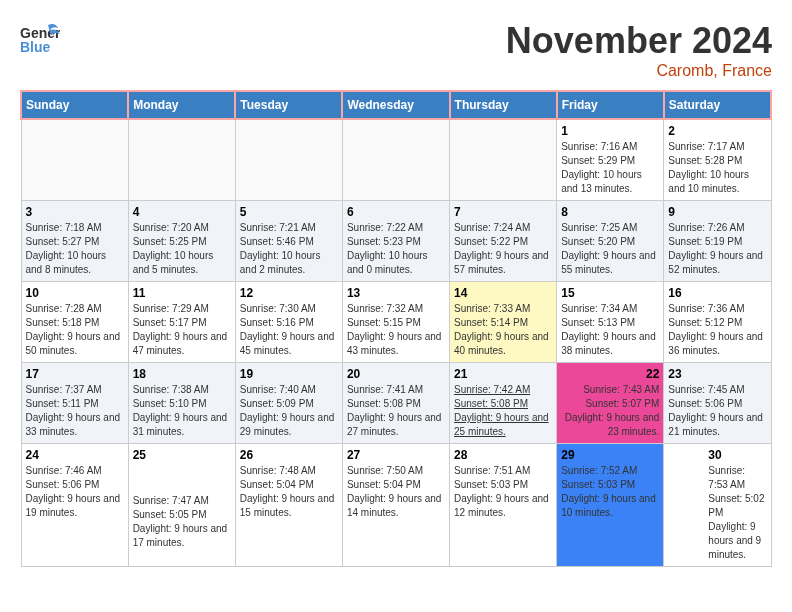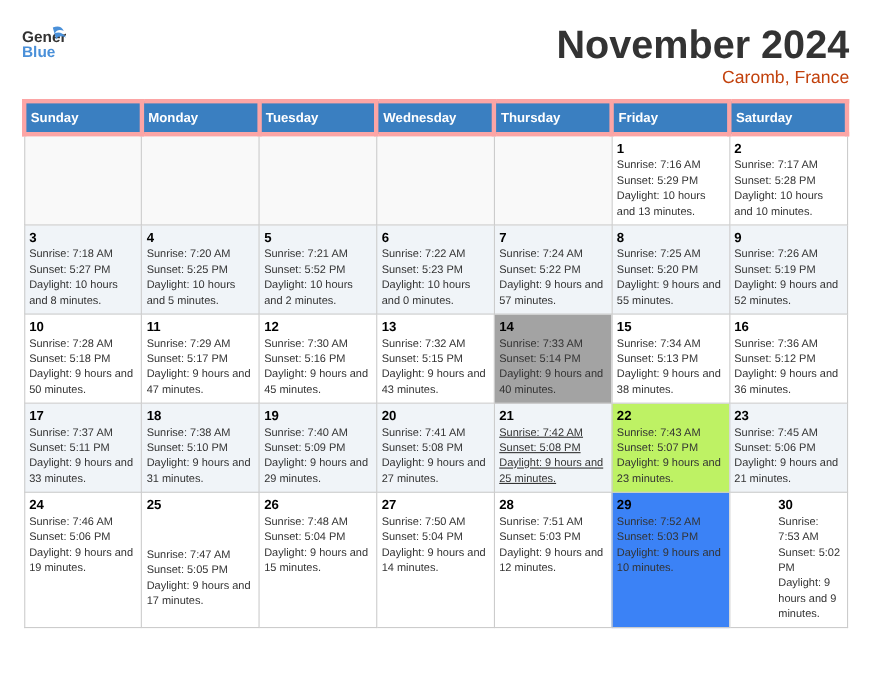--- a/index.html
+++ b/index.html
@@ -38,21 +38,21 @@
       border-collapse: collapse;
       font-size: 11px;
     }
     .calendar th {
       background-color: #3a7fc1;
       color: white;
       padding: 6px 4px;
       text-align: left;
       font-size: 12px;
       font-weight: bold;
-      border: 4px solid #fca5a5;
+      border: 2px solid #fca5a5;
     }
     .calendar td {
       vertical-align: top;
       padding: 4px;
       border: 1px solid #ccc;
       width: 107px;
       min-height: 80px;
       background: #fff;
     }
     .calendar tr:nth-child(even) td {
@@ -136,21 +136,21 @@
         </td>
         <td style="background: rgb(240, 244, 248);">
           <span class="day-num">4</span>
           <div class="day-info" style="white-space: pre-line;">Sunrise: 7:20 AM
 Sunset: 5:25 PM
 Daylight: 10 hours and 5 minutes.</div>
         </td>
         <td style="background: rgb(240, 244, 248);">
           <span class="day-num">5</span>
           <div class="day-info" style="white-space: pre-line;">Sunrise: 7:21 AM
-Sunset: 5:52 PM
+Sunset: 5:46 PM
 Daylight: 10 hours and 2 minutes.</div>
         </td>
         <td style="background: rgb(240, 244, 248);">
           <span class="day-num">6</span>
           <div class="day-info" style="white-space: pre-line;">Sunrise: 7:22 AM
 Sunset: 5:23 PM
 Daylight: 10 hours and 0 minutes.</div>
         </td>
         <td style="background: rgb(240, 244, 248);">
           <span class="day-num">7</span>
@@ -189,21 +189,21 @@
           <div class="day-info" style="white-space: pre-line;">Sunrise: 7:30 AM
 Sunset: 5:16 PM
 Daylight: 9 hours and 45 minutes.</div>
         </td>
         <td style="background: rgb(255, 255, 255);">
           <span class="day-num">13</span>
           <div class="day-info" style="white-space: pre-line;">Sunrise: 7:32 AM
 Sunset: 5:15 PM
 Daylight: 9 hours and 43 minutes.</div>
         </td>
-        <td style="background: #a3a3a3;">
+        <td style="background: #fef9c3;">
           <span class="day-num">14</span>
           <div class="day-info" style="white-space: pre-line;">Sunrise: 7:33 AM
 Sunset: 5:14 PM
 Daylight: 9 hours and 40 minutes.</div>
         </td>
         <td style="background: rgb(255, 255, 255);">
           <span class="day-num">15</span>
           <div class="day-info" style="white-space: pre-line;">Sunrise: 7:34 AM
 Sunset: 5:13 PM
 Daylight: 9 hours and 38 minutes.</div>
@@ -239,21 +239,21 @@
           <div class="day-info" style="white-space: pre-line;">Sunrise: 7:41 AM
 Sunset: 5:08 PM
 Daylight: 9 hours and 27 minutes.</div>
         </td>
         <td style="background: rgb(240, 244, 248);">
           <span class="day-num">21</span>
           <div class="day-info" style="white-space: pre-line; text-decoration: underline;">Sunrise: 7:42 AM
 Sunset: 5:08 PM
 Daylight: 9 hours and 25 minutes.</div>
         </td>
-        <td style="background: #bef264;">
+        <td style="background: #ec4899; text-align: right;">
           <span class="day-num">22</span>
           <div class="day-info" style="white-space: pre-line;">Sunrise: 7:43 AM
 Sunset: 5:07 PM
 Daylight: 9 hours and 23 minutes.</div>
         </td>
         <td style="background: rgb(240, 244, 248);">
           <span class="day-num">23</span>
           <div class="day-info" style="white-space: pre-line;">Sunrise: 7:45 AM
 Sunset: 5:06 PM
 Daylight: 9 hours and 21 minutes.</div>

